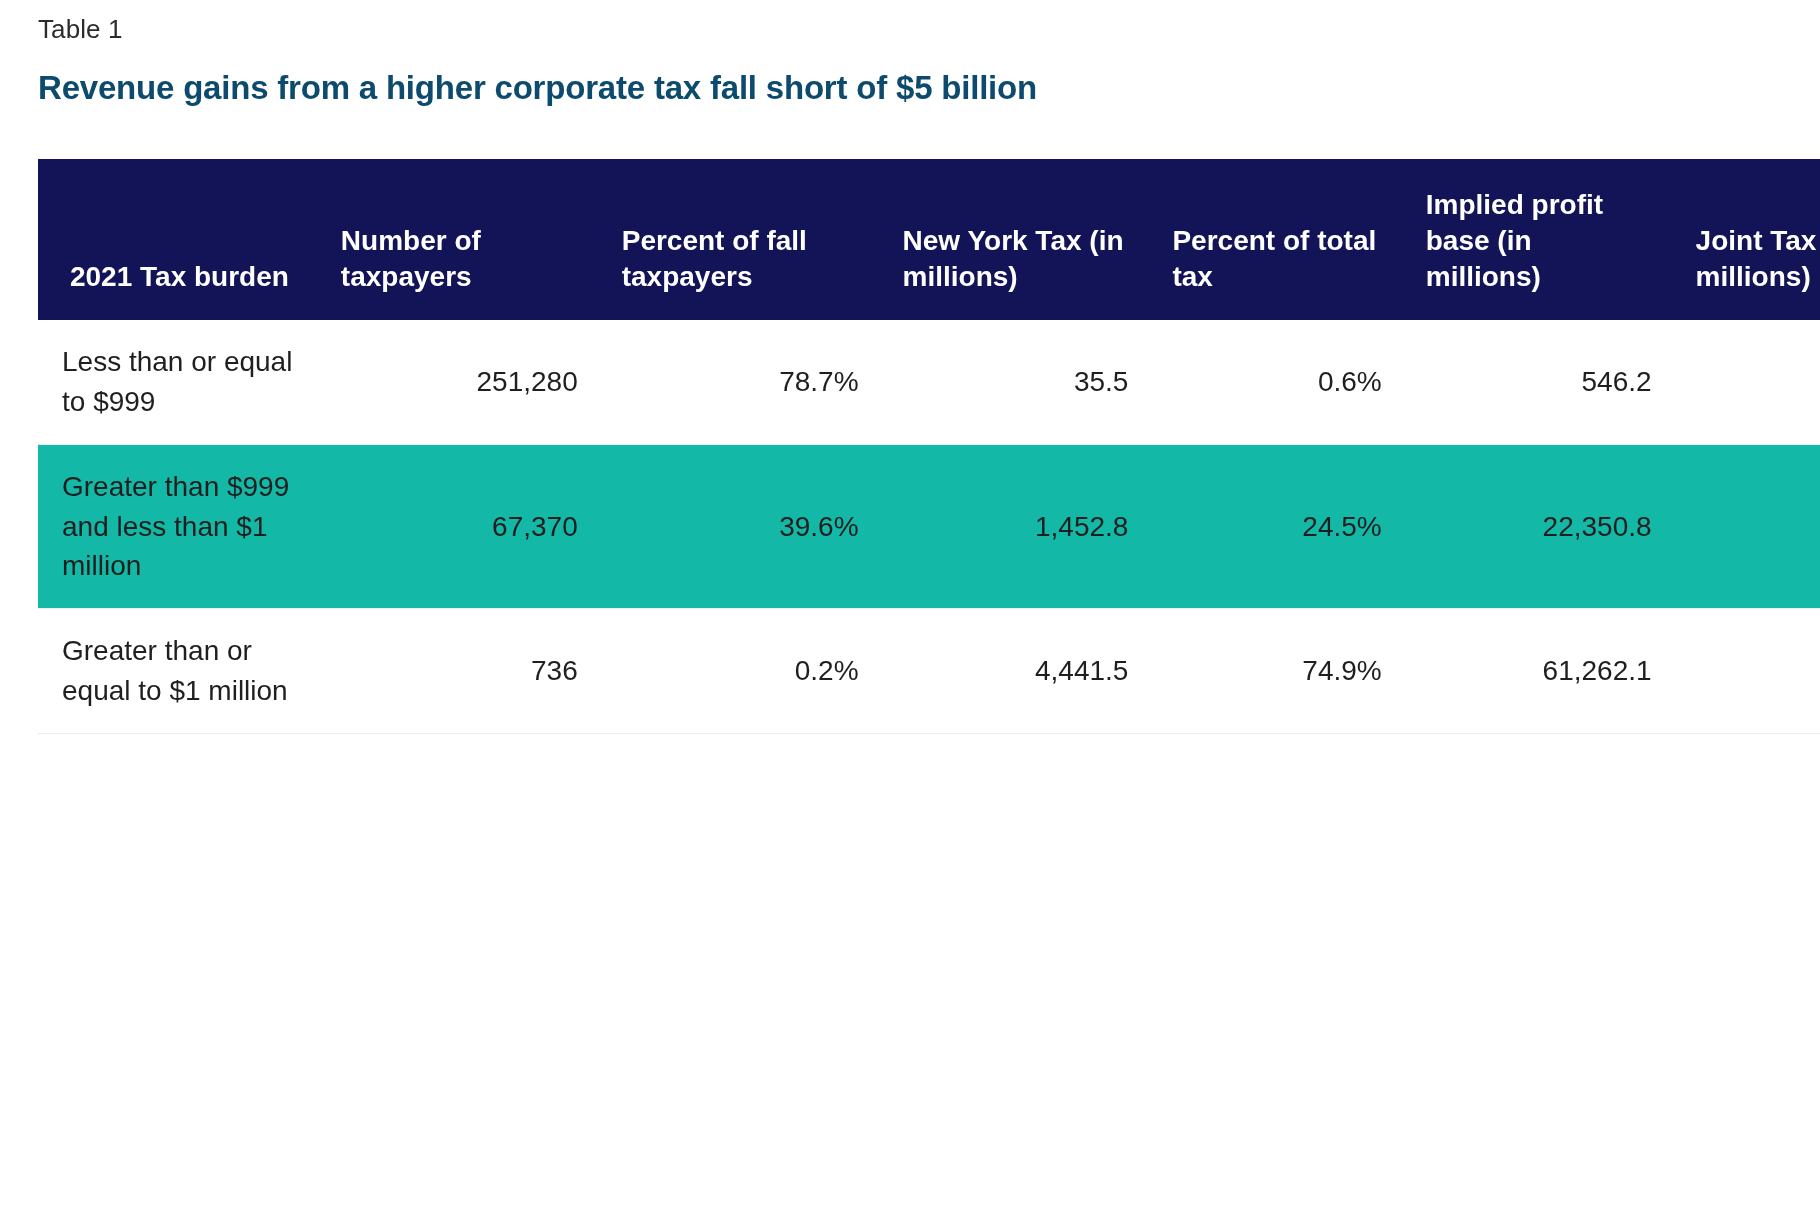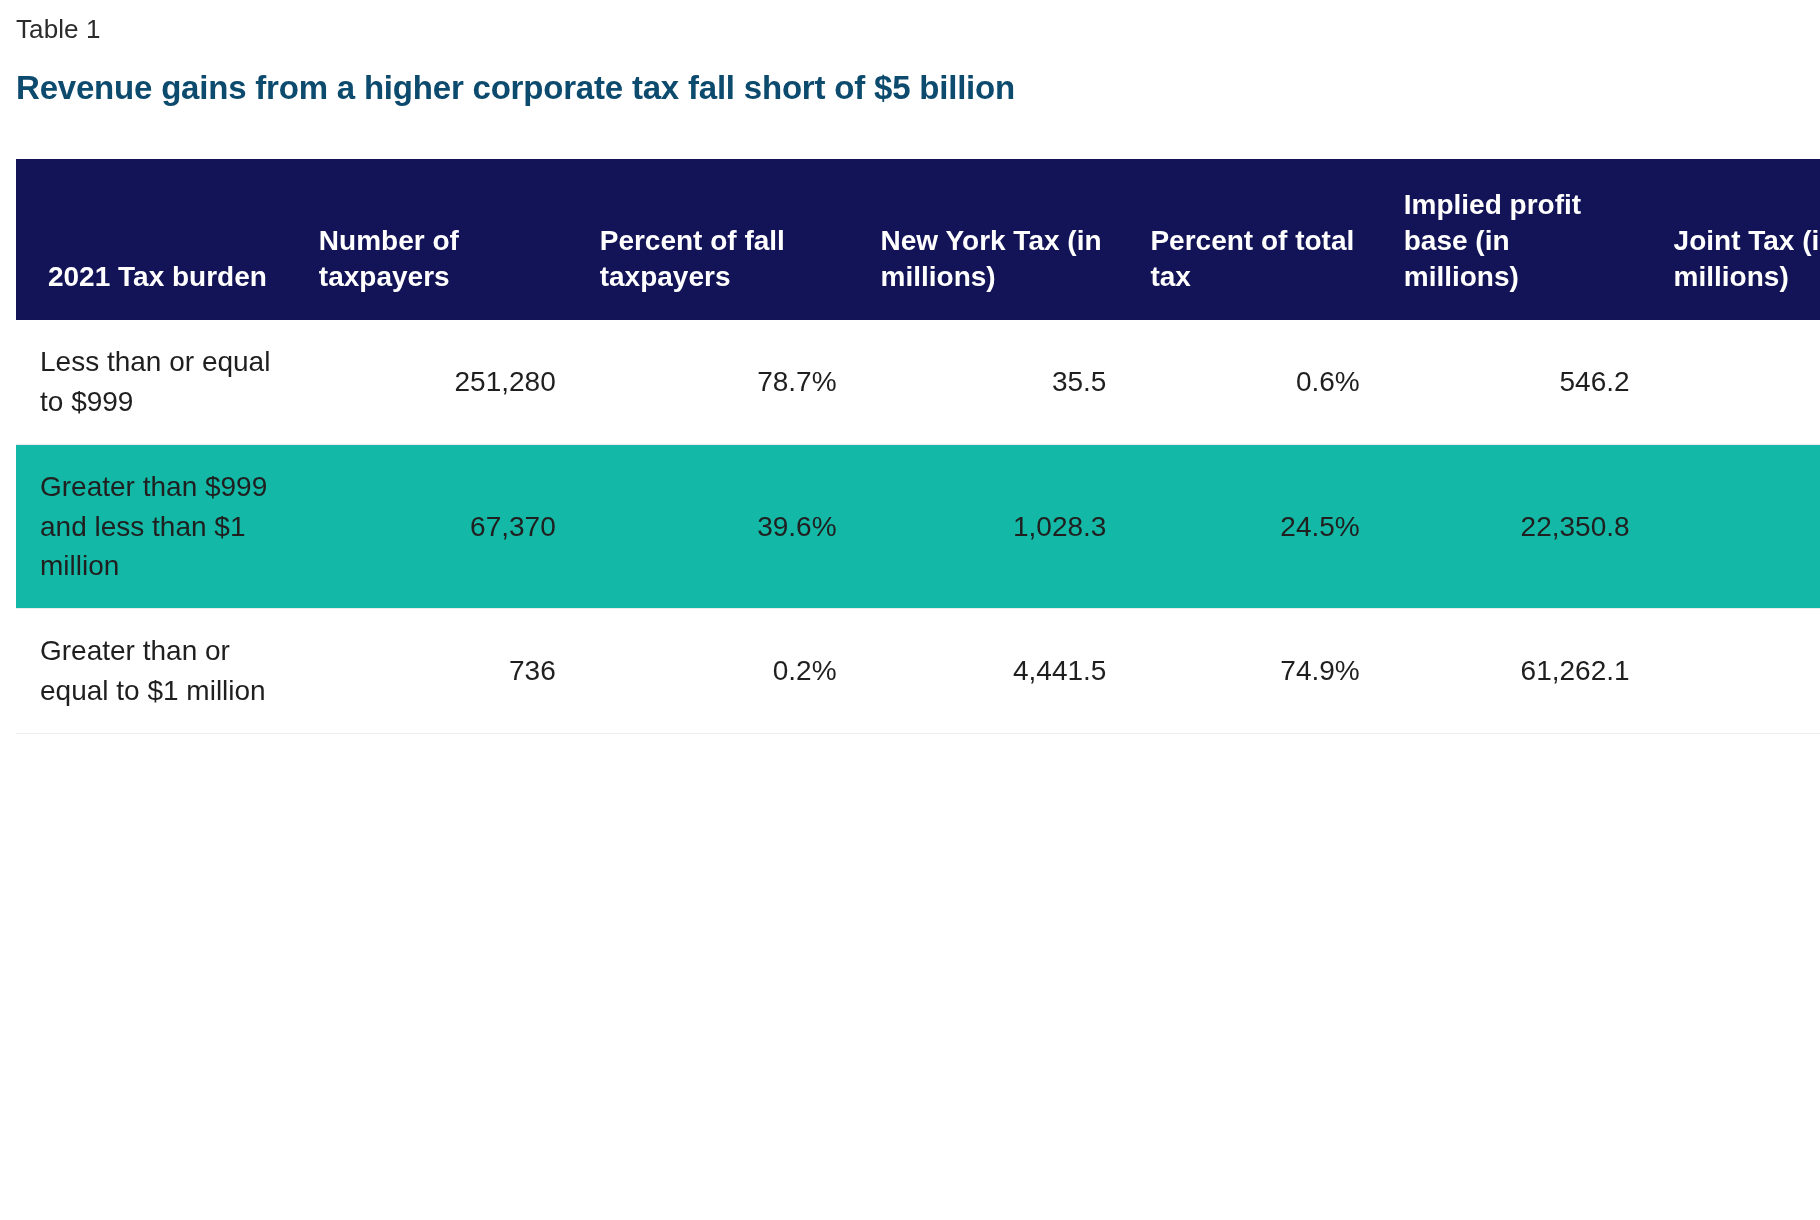--- a/index.html
+++ b/index.html
@@ -13,21 +13,22 @@
     overflow: hidden;
     font-family: "Liberation Sans", sans-serif;
     color: #1a1a1a;
     -webkit-font-smoothing: antialiased;
   }
   .page {
     position: relative;
     width: 1716px;
     height: 1220px;
     box-sizing: border-box;
-    padding: 0 0 0 6px;
+    padding: 0 0 0 16px;
+    margin-left: 12px;
   }
   .table-label {
     font-size: 26px;
     color: #2b2b2b;
     font-weight: 400;
     padding: 14px 0 0 10px;
     letter-spacing: 0.1px;
   }
   .table-title {
     font-size: 33px;
@@ -125,21 +126,21 @@
           <td>78.7%</td>
           <td>35.5</td>
           <td>0.6%</td>
           <td>546.2</td>
           <td></td>
         </tr>
         <tr class="alt">
           <td class="first">Greater than $999 and less than $1 million</td>
           <td>67,370</td>
           <td>39.6%</td>
-          <td>1,028.3</td>
+          <td>1,452.8</td>
           <td>24.5%</td>
           <td>22,350.8</td>
           <td>2,5</td>
         </tr>
         <tr>
           <td class="first">Greater than or equal to $1 million</td>
           <td>736</td>
           <td>0.2%</td>
           <td>4,441.5</td>
           <td>74.9%</td>

